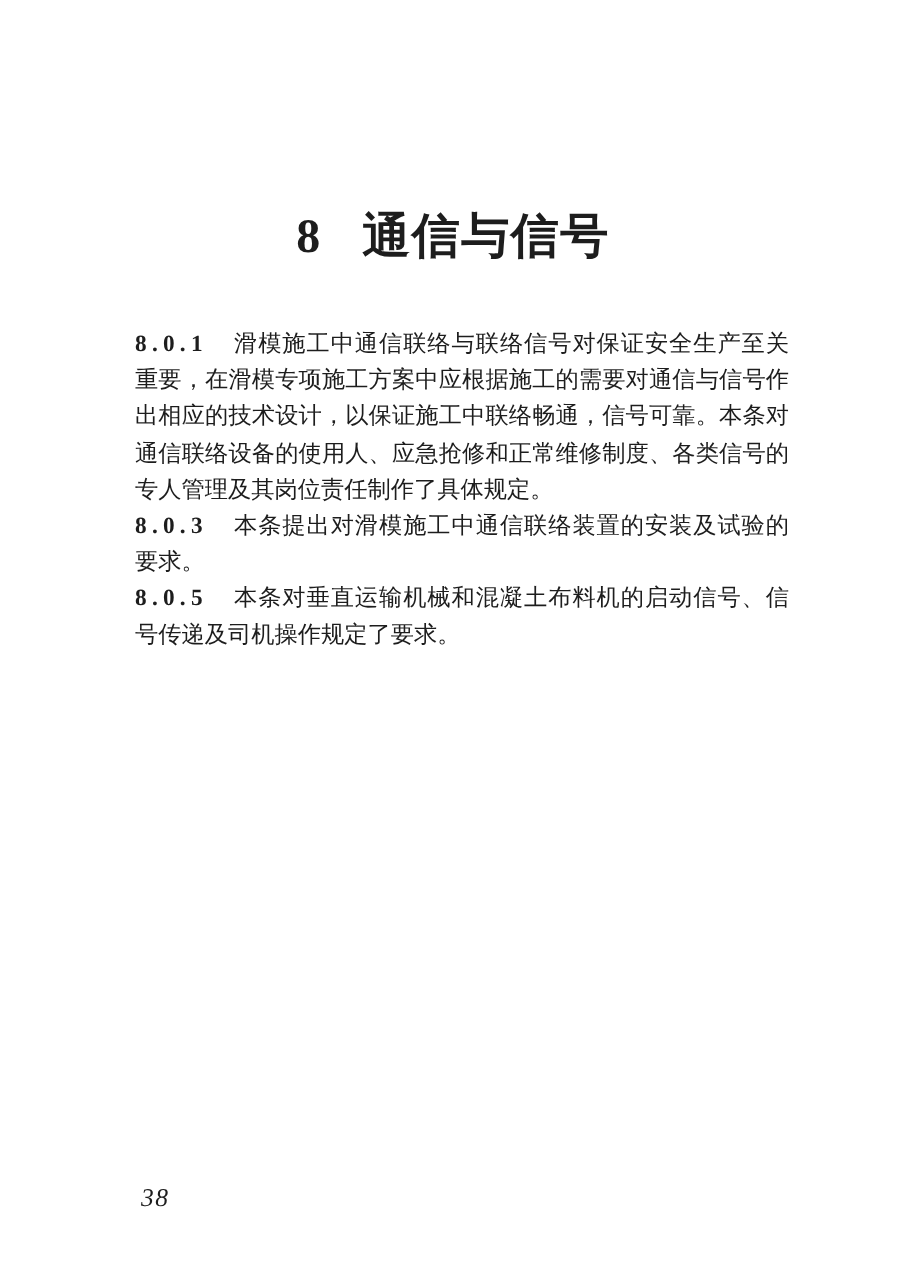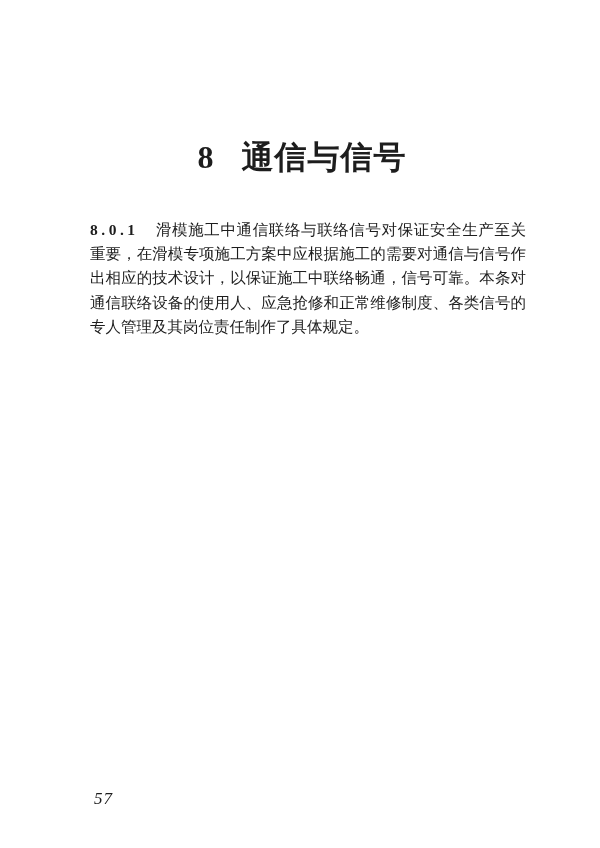--- a/index.html
+++ b/index.html
@@ -73,21 +73,29 @@
   </h1>
 
   <div class="content">
 
     <p class="clause">
       <b class="clause-num">8.0.1</b>
       <span class="clause-text">滑模施工中通信联络与联络信号对保证安全生产至关重要，在滑模专项施工方案中应根据施工的需要对通信与信号作出相应的技术设计，以保证施工中联络畅通，信号可靠。本条对通信联络设备的使用人、应急抢修和正常维修制度、各类信号的专人管理及其岗位责任制作了具体规定。</span>
     </p>
 
 
+    <p class="clause">
+      <b class="clause-num">8.0.3</b>
+      <span class="clause-text">本条提出对滑模施工中通信联络装置的安装及试验的要求。</span>
+    </p>
 
 
+    <p class="clause">
+      <b class="clause-num">8.0.5</b>
+      <span class="clause-text">本条对垂直运输机械和混凝土布料机的启动信号、信号传递及司机操作规定了要求。</span>
+    </p>
 
 
   </div>
 
-  <div class="page-number">57</div>
+  <div class="page-number">38</div>
 
 </div>
 
 </body></html>

